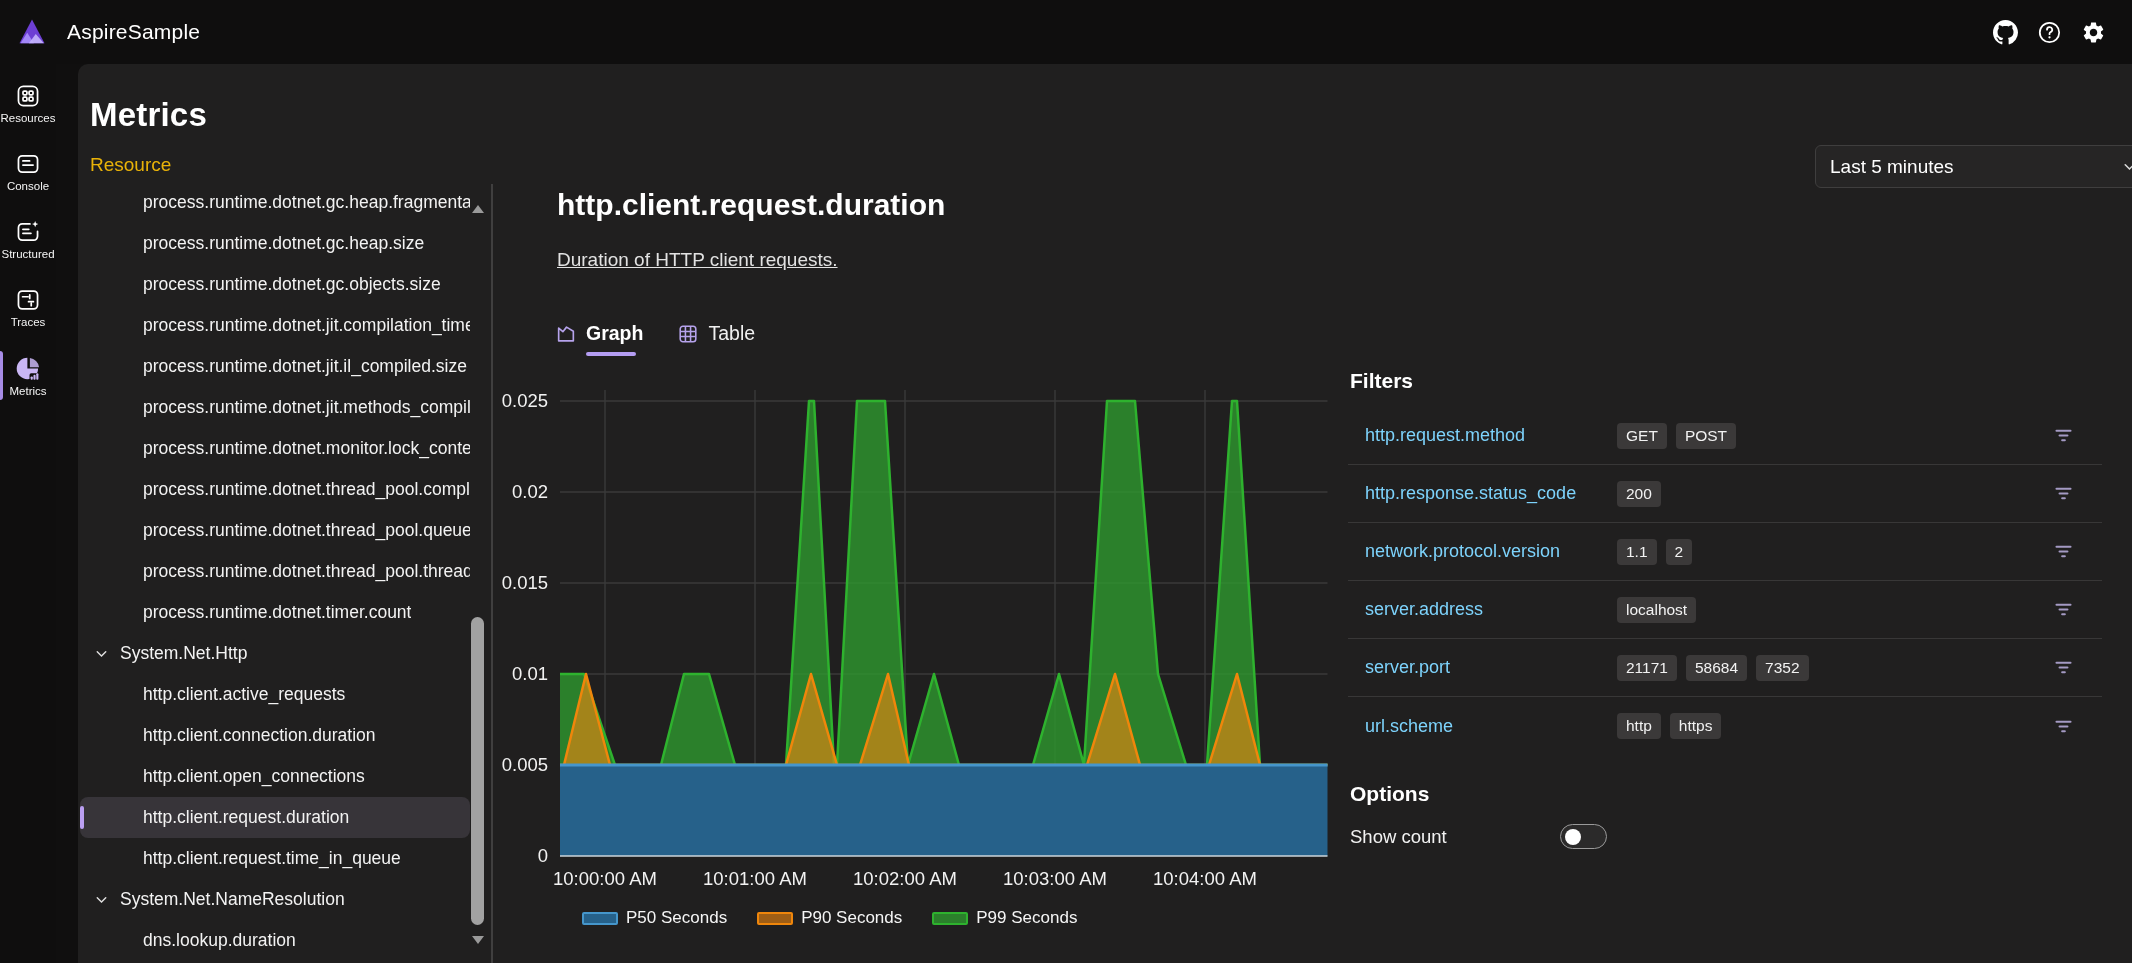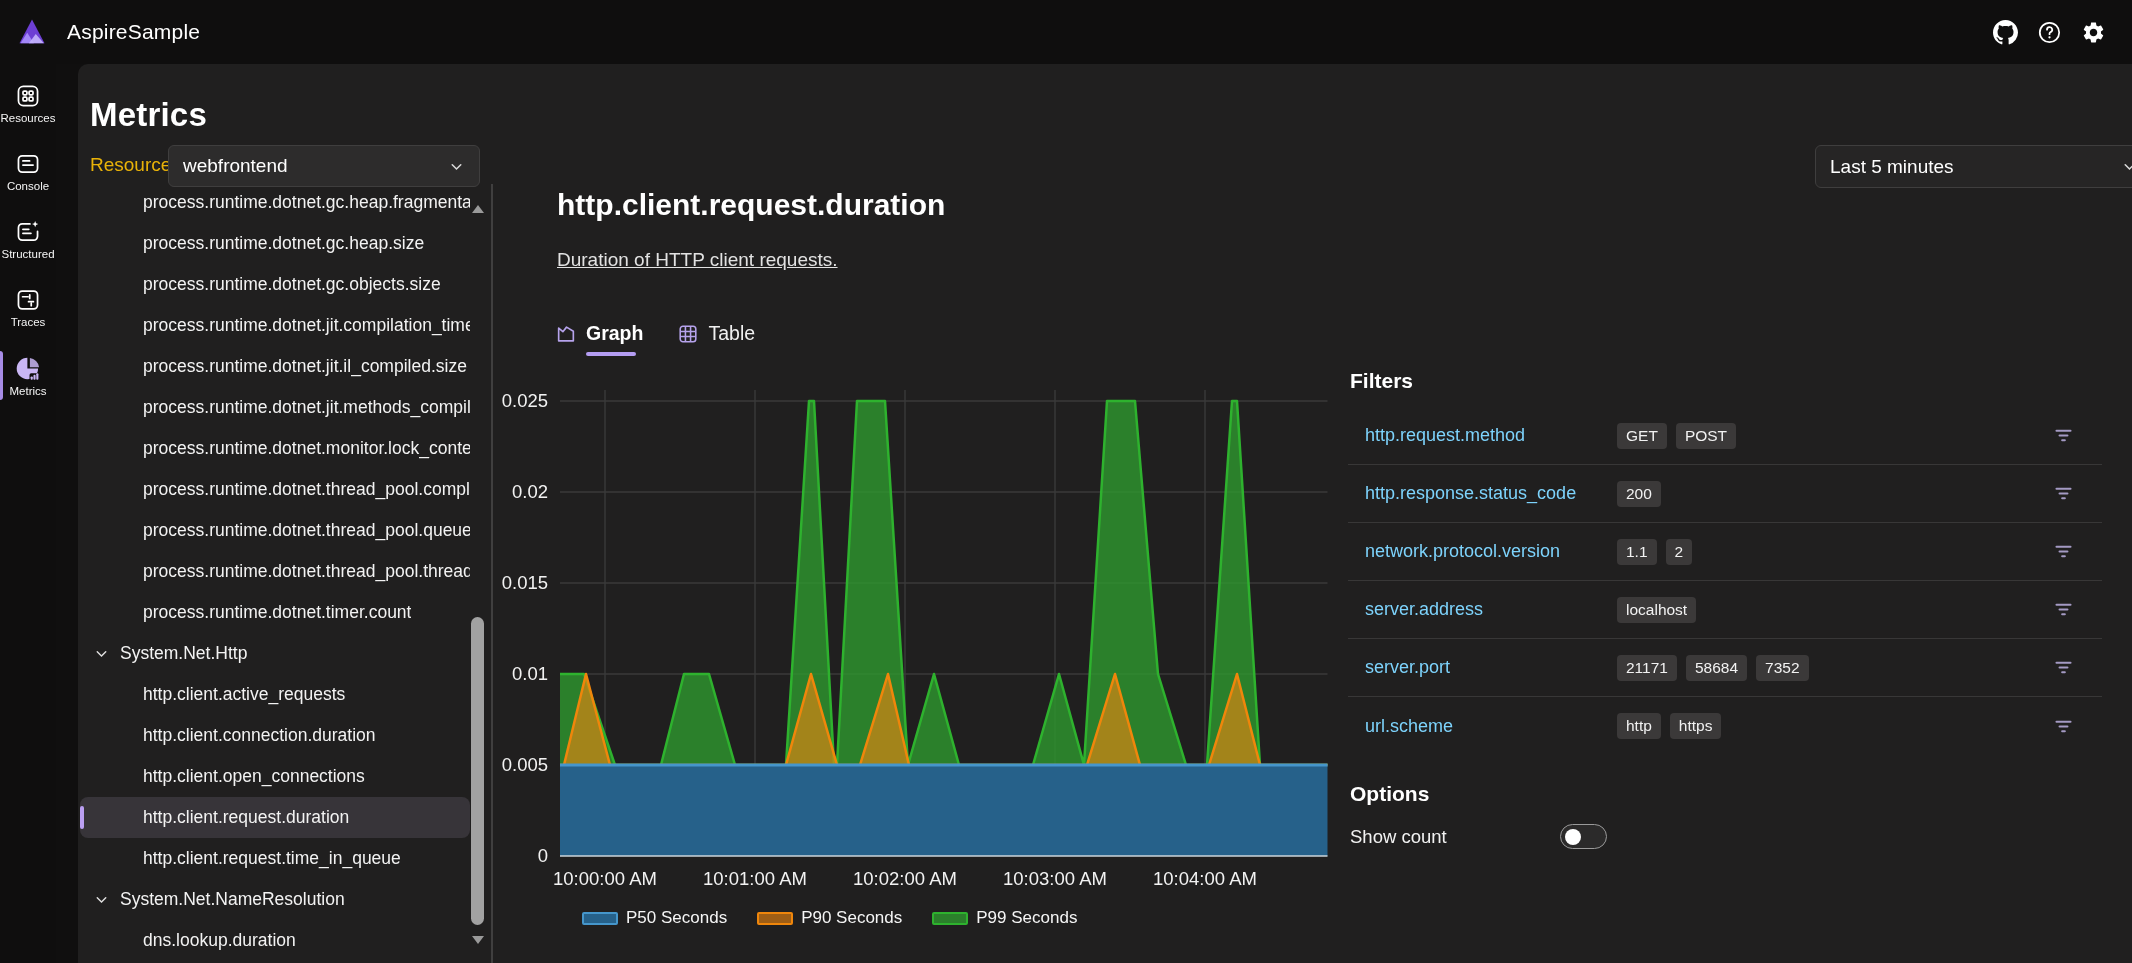--- a/index.html
+++ b/index.html
@@ -174,28 +174,20 @@
       </svg>
     </span>
     <span class="nav-label">Metrics</span>
   </div>
 </nav>
 
 <main class="panel">
   <h1 class="page-title">Metrics</h1>
 
   <span class="toolbar-label">Resource</span>
-  <div class="select select-resource">
-    <span>webfrontend</span>
-    <span class="chev">
-      <svg width="17" height="17" viewBox="0 0 24 24" fill="none" stroke="#d9d9d9" stroke-width="2.2" stroke-linecap="round">
-          <path d="M6 9.5l6 6 6-6"></path>
-        </svg>
-    </span>
-  </div>
   <div class="select select-duration">
     <span>Last 5 minutes</span>
     <span class="chev">
       <svg width="17" height="17" viewBox="0 0 24 24" fill="none" stroke="#d9d9d9" stroke-width="2.2" stroke-linecap="round">
           <path d="M6 9.5l6 6 6-6"></path>
         </svg>
     </span>
   </div>
 
   <div class="metric-list" id="metric-list">

